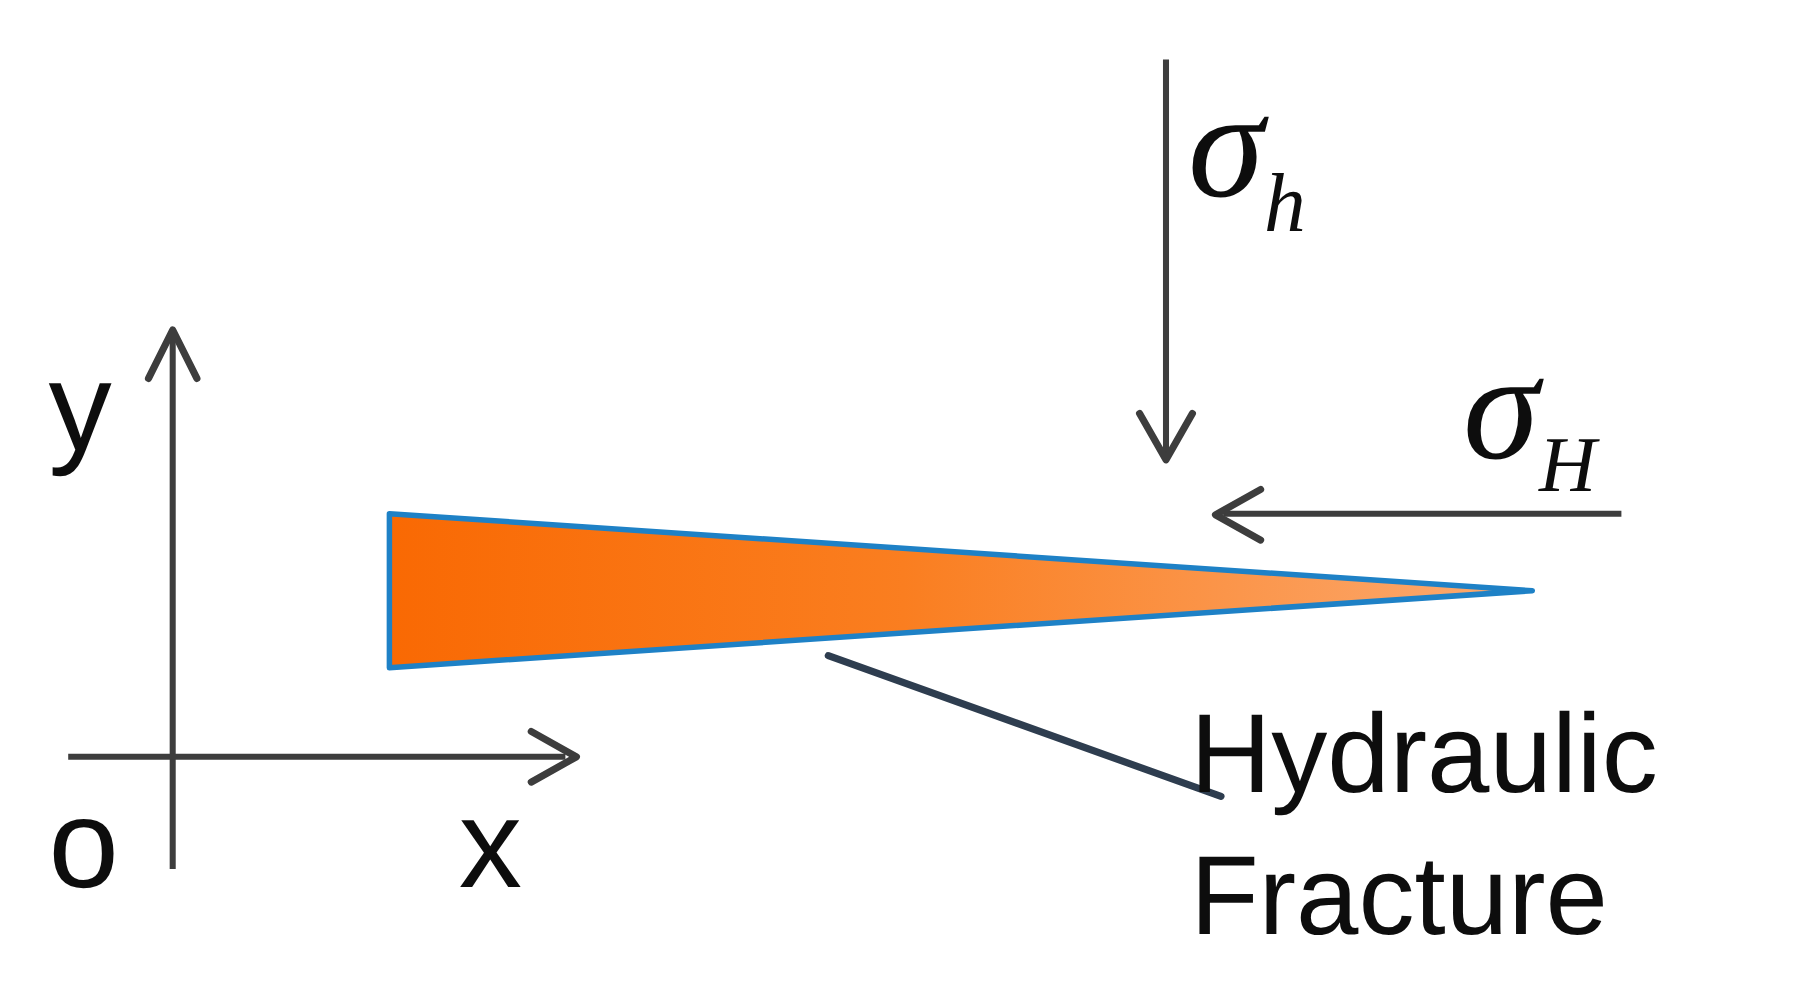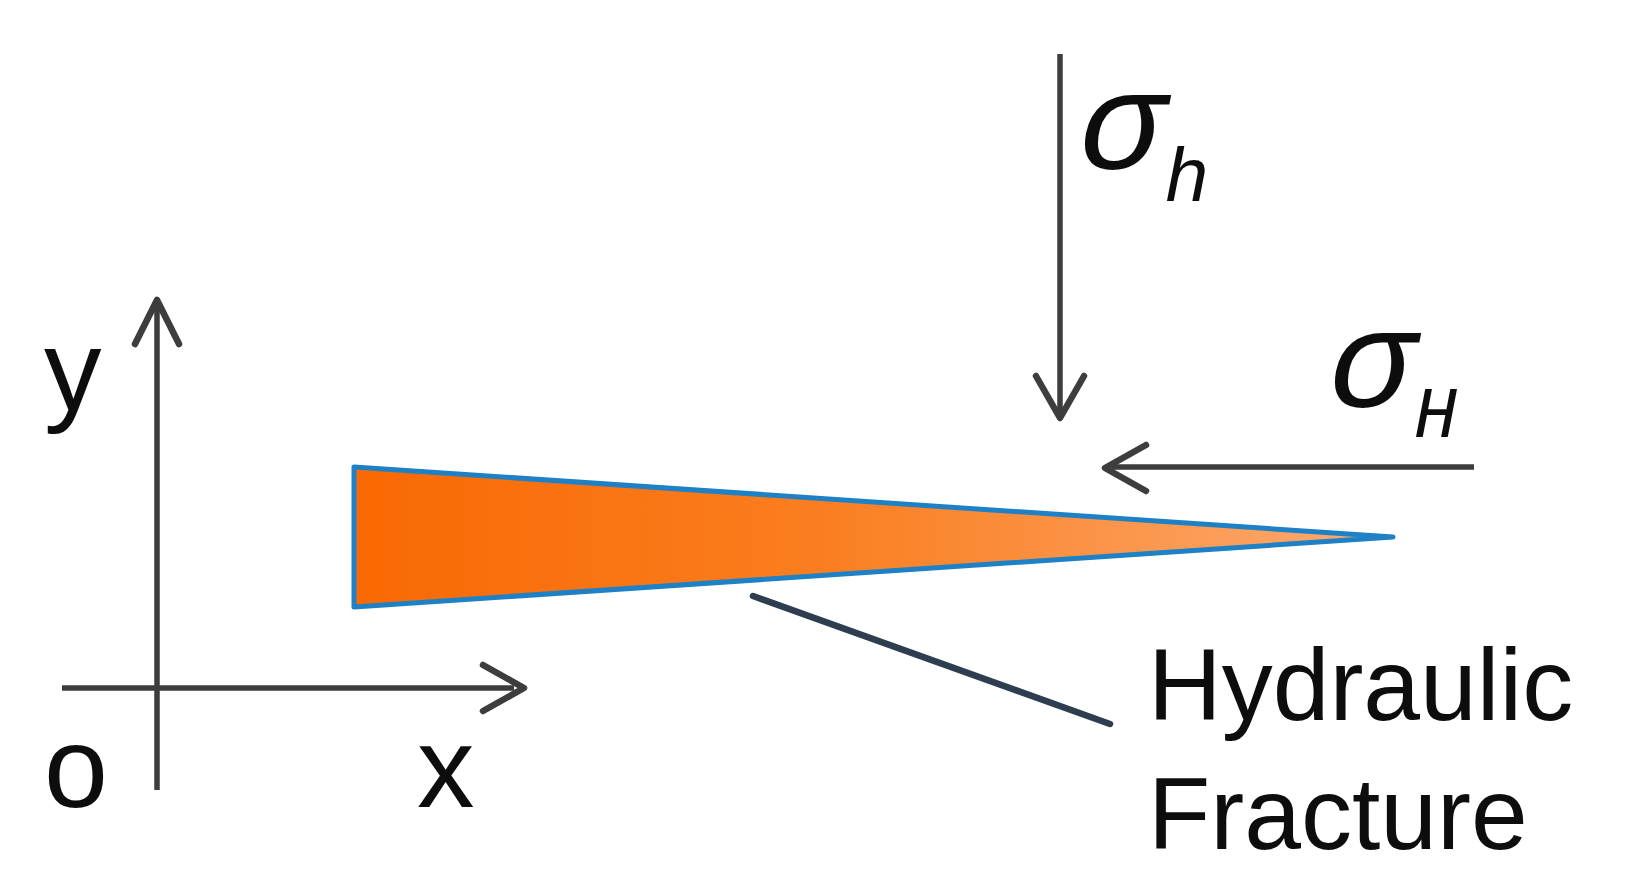--- a/index.html
+++ b/index.html
@@ -26,39 +26,39 @@
     line-height: 1;
     white-space: nowrap;
   }
   .axis-label {
     font-size: 115px;
     font-family: "Liberation Sans", sans-serif;
   }
   .sigma-label {
     position: absolute;
     color: #0d0d0d;
-    font-family: Liberation Mono, monospace;
+    font-family: Liberation Serif, serif;
     font-style: italic;
     line-height: 1;
     white-space: nowrap;
   }
   .sigma-label .sym {
     font-size: 140px;
   }
   .sigma-label .sub {
     position: relative;
     top: 0.42em;
     font-size: 76px;
   }
   .sigma-label .sub.cap {
     font-size: 72px;
   }
   .annotation {
     position: absolute;
-    left: 1148px;
+    left: 1082px;
     top: 621px;
     font-size: 102px;
     line-height: 1.26;
     color: #0d0d0d;
     font-family: "Liberation Sans", sans-serif;
     white-space: pre-line;
   }
   .pos-y { left: 44px;  top: 313px; }
   .pos-o { left: 44px;  top: 710px; }
   .pos-x { left: 417px; top: 710px; }

